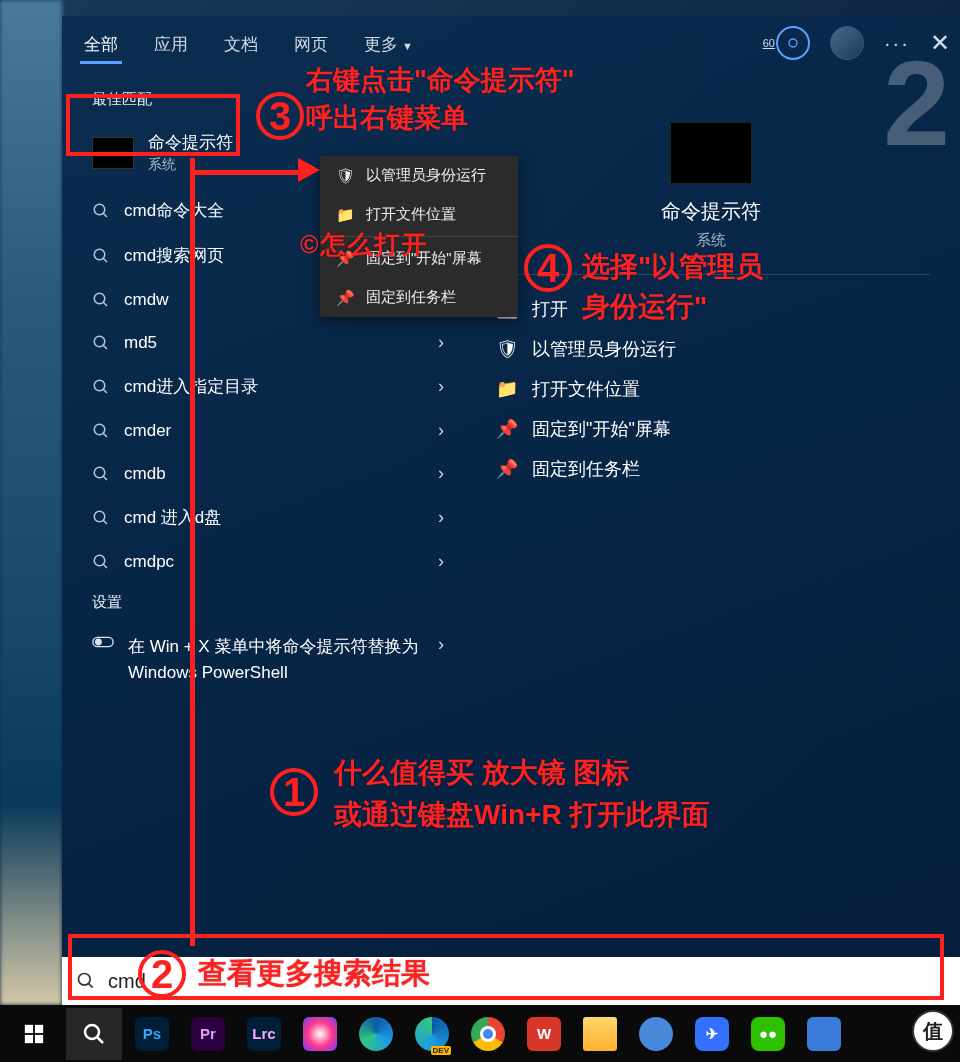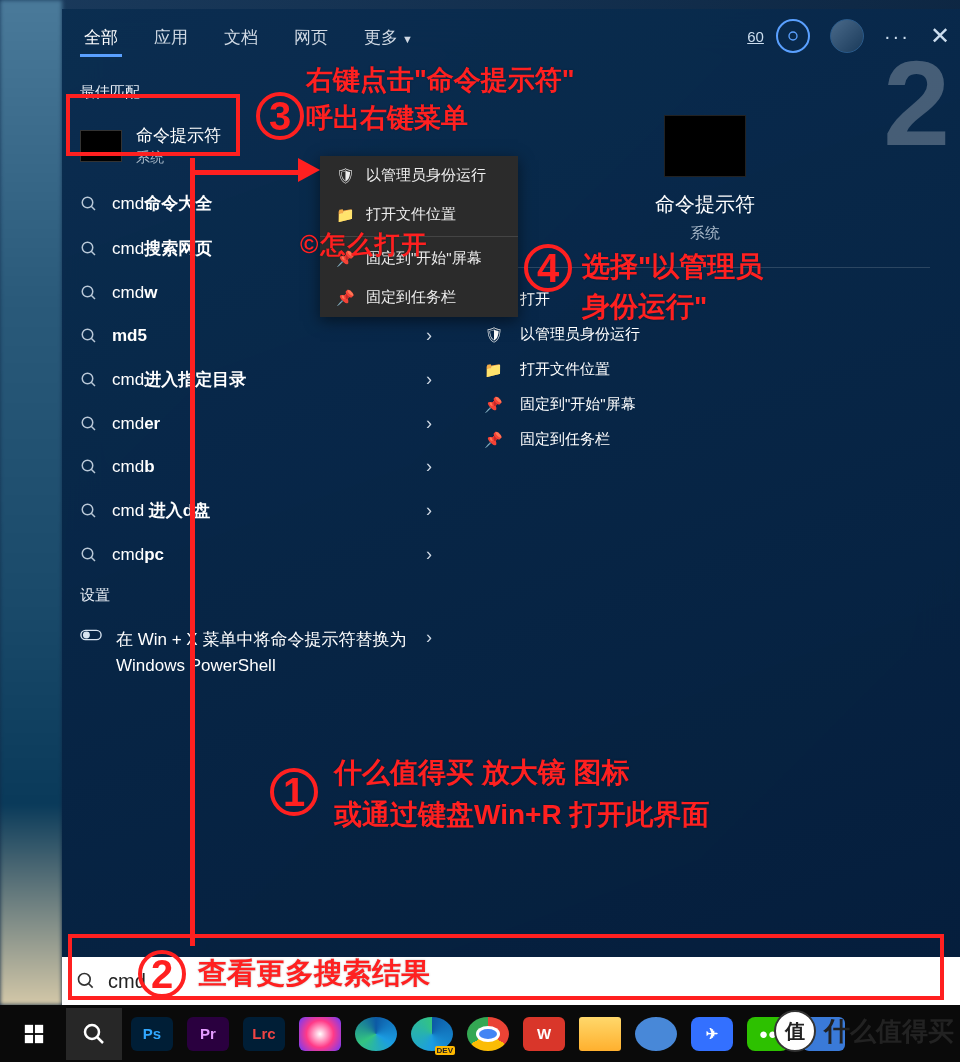--- a/index.html
+++ b/index.html
@@ -11,21 +11,21 @@
       position: relative;
       overflow: hidden;
       color: #fff;
     }
     .desktop-bg {
       position: absolute; left: 0; top: 0; width: 62px; height: 1005px;
       background: linear-gradient(180deg, #4a7a9a 0%, #2a5a7a 30%, #1a4a6a 60%, #0a3a5a 80%, #d4c8a8 100%);
       filter: blur(2px);
     }
     .search-panel {
-      position: absolute; left: 62px; top: 9px; width: 898px; height: 1005px;
+      position: absolute; left: 62px; top: 16px; width: 898px; height: 1005px;
       background: linear-gradient(160deg, rgba(10,45,80,0.95) 0%, rgba(5,30,60,0.98) 100%);
       backdrop-filter: blur(20px);
     }
     
     .tabs {
       display: flex; align-items: center; padding: 0 18px; height: 56px;
       gap: 28px; font-size: 17px; color: #cfd8e3;
     }
     .tab { padding: 14px 4px; cursor: pointer; position: relative; }
     .tab.active { color: #fff; }
@@ -35,30 +35,30 @@
     }
     .tab .chev { font-size: 11px; margin-left: 4px; }
     .top-right {
       position: absolute; right: 10px; top: 10px; display: flex;
       align-items: center; gap: 20px; color: #cde;
     }
     .points-badge {
       width: 34px; height: 34px; border: 2.5px solid #5aa0ff; border-radius: 50%;
       display: flex; align-items: center; justify-content: center;
     }
-    .points-wrap { display: flex; align-items: center; gap: 12px; font-size: 15px; text-decoration: underline; }
+    .points-wrap { display: flex; align-items: center; gap: 1px; font-size: 11px; text-decoration: underline; }
     .avatar {
       width: 34px; height: 34px; border-radius: 50%;
       background: linear-gradient(135deg,#4a6a8a,#1a3a5a);
       border: 1px solid #2a5a8a;
     }
     .dots { font-size: 20px; letter-spacing: 2px; }
     .close-x { font-size: 24px; cursor: pointer; }
     
-    .content { display: flex; height: calc(100% - 56px); }
+    .content { display: flex; height: calc(100% - 56px); padding-left: 12px; }
     .left-col { width: 388px; padding: 8px 0; }
     .right-col { flex: 1; padding: 20px 30px; position: relative; }
     .section-label {
       font-size: 15px; color: #e8eef5; padding: 10px 18px 8px;
       font-weight: 400;
     }
     .best-match {
       margin: 0 8px; padding: 14px 10px; display: flex; align-items: center;
       gap: 14px; cursor: pointer;
     }
@@ -67,36 +67,36 @@
       flex-shrink: 0;
     }
     .bm-title { font-size: 17px; }
     .bm-sub { font-size: 14px; color: #a8b8c8; margin-top: 2px; }
     .result-item {
       display: flex; align-items: center; padding: 11px 18px;
       gap: 14px; font-size: 17px; cursor: pointer;
     }
     .search-ico { width: 18px; opacity: 0.85; }
     .chev-r { margin-left: auto; font-size: 18px; color: #cfd8e3; }
-    .result-item b { font-weight: 700; }
+    .result-item b { font-weight: 400; }
     .result-item .dim { color: #a8b8c8; }
     .setting-item { display: flex; align-items: flex-start; padding: 14px 18px; gap: 14px; }
     .setting-ico { width: 22px; margin-top: 2px; }
     .setting-txt { font-size: 17px; line-height: 1.5; flex: 1; }
     
     .detail-thumb {
       width: 82px; height: 62px; background: #000; border: 1px solid #222;
       margin: 30px auto 14px;
     }
     .detail-title { text-align: center; font-size: 20px; }
     .detail-sub { text-align: center; font-size: 15px; color: #a8b8c8; margin-top: 6px; }
     .detail-divider { height: 1px; background: rgba(255,255,255,0.15); margin: 24px 0 14px; }
     .action-row {
       display: flex; align-items: center; gap: 16px; padding: 8px 4px;
-      font-size: 15px; cursor: pointer;
+      font-size: 18px; cursor: pointer;
     }
     .action-ico { width: 20px; text-align: center; }
     
     .ctx-menu {
       position: absolute; left: 320px; top: 156px; width: 198px;
       background: #2b2b2b; box-shadow: 0 4px 14px rgba(0,0,0,0.5);
       z-index: 30;
     }
     .ctx-item {
       display: flex; align-items: center; gap: 14px; padding: 10px 16px;
@@ -144,21 +144,21 @@
     .tb-btn {
       width: 56px; height: 52px; display: flex; align-items: center;
       justify-content: center; cursor: pointer;
     }
     .tb-btn.search-active { background: rgba(255,255,255,0.12); }
     .tb-app {
       width: 52px; height: 44px; display: flex; align-items: center;
       justify-content: center; cursor: pointer; border-radius: 2px;
     }
     .tb-app .appicon {
-      width: 42px; height: 34px; border-radius: 6px;
+      width: 34px; height: 34px; border-radius: 6px;
       display: flex; align-items: center; justify-content: center;
       font-size: 15px; font-weight: 700;
     }
     .watermark {
       position: absolute; right: 6px; bottom: 10px; z-index: 60;
       display: flex; align-items: center; gap: 8px;
       font-family: "Microsoft YaHei"; font-weight: 700; font-size: 26px;
       color: #222;
     }
     .wm-badge {
@@ -389,21 +389,21 @@
         <line x1="21" y1="21" x2="15" y2="15"></line>
       </svg>
   </div>
   <div class="tb-app">
       <div class="appicon" style="background:#001e36;color:#31a8ff">Ps</div>
     </div>
   <div class="tb-app">
       <div class="appicon" style="background:#2a003f;color:#e49cff">Pr</div>
     </div>
   <div class="tb-app">
-      <div class="appicon" style="background:#001e36;color:#ef4444">Lrc</div>
+      <div class="appicon" style="background:#001e36;color:#f0abfc">Lrc</div>
     </div>
   <div class="tb-app">
       <div class="appicon" style="background:radial-gradient(circle,#fff,#ff3a88,#6a3aff)"></div>
     </div>
   <div class="tb-app">
       <div class="appicon" style="background:conic-gradient(#0c59a4,#1b9de2,#33c481,#0c59a4);border-radius:50%"></div>
     </div>
   <div class="tb-app">
       <div class="appicon" style="background:conic-gradient(#0c59a4,#1b9de2,#33c481);border-radius:50%;position:relative">
         <span style="position:absolute;bottom:-4px;right:-2px;background:#ffb900;color:#222;font-size:8px;padding:0 2px;border-radius:2px">DEV</span>
@@ -430,14 +430,13 @@
   <div class="tb-app">
       <div class="appicon" style="background:#2dc100;color:#fff;border-radius:8px">●●</div>
     </div>
   <div class="tb-app">
       <div class="appicon" style="background:#3a7ad8;border-radius:6px"></div>
     </div>
 </div>
 
 <div class="watermark">
   <div class="wm-badge">值</div>
-  <span>什么值得买</span>
 </div>
 
 </body></html>

